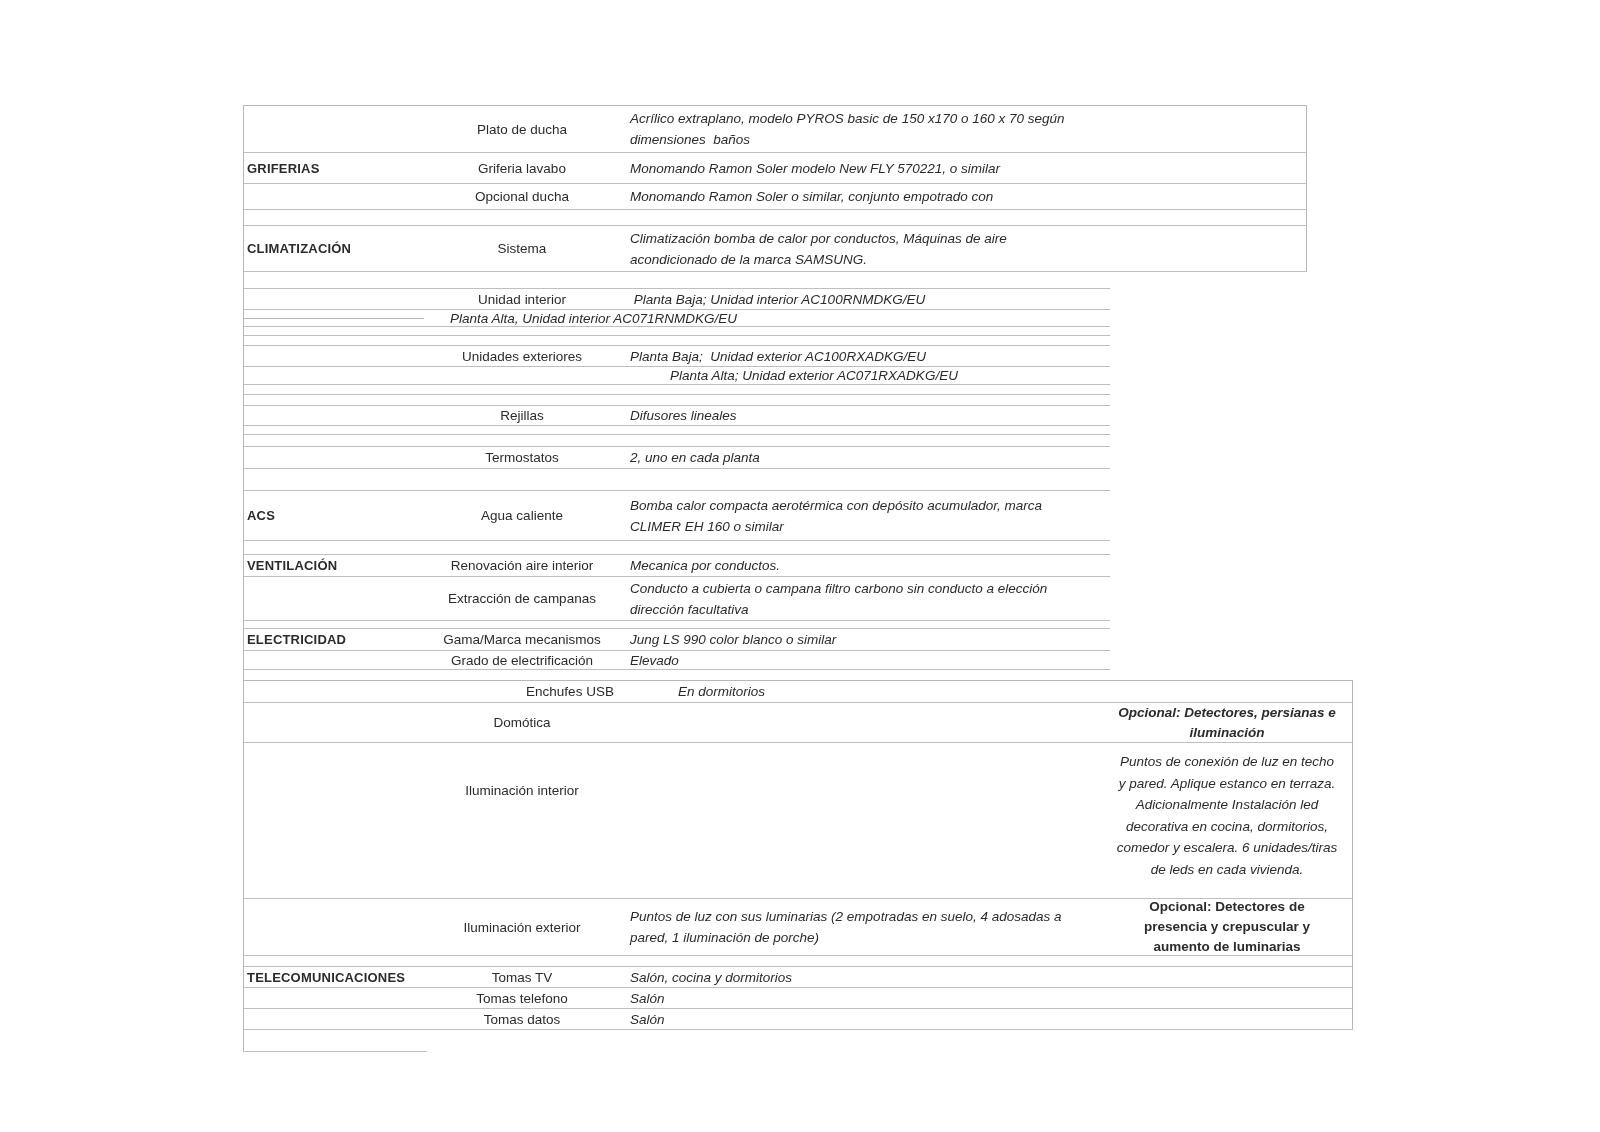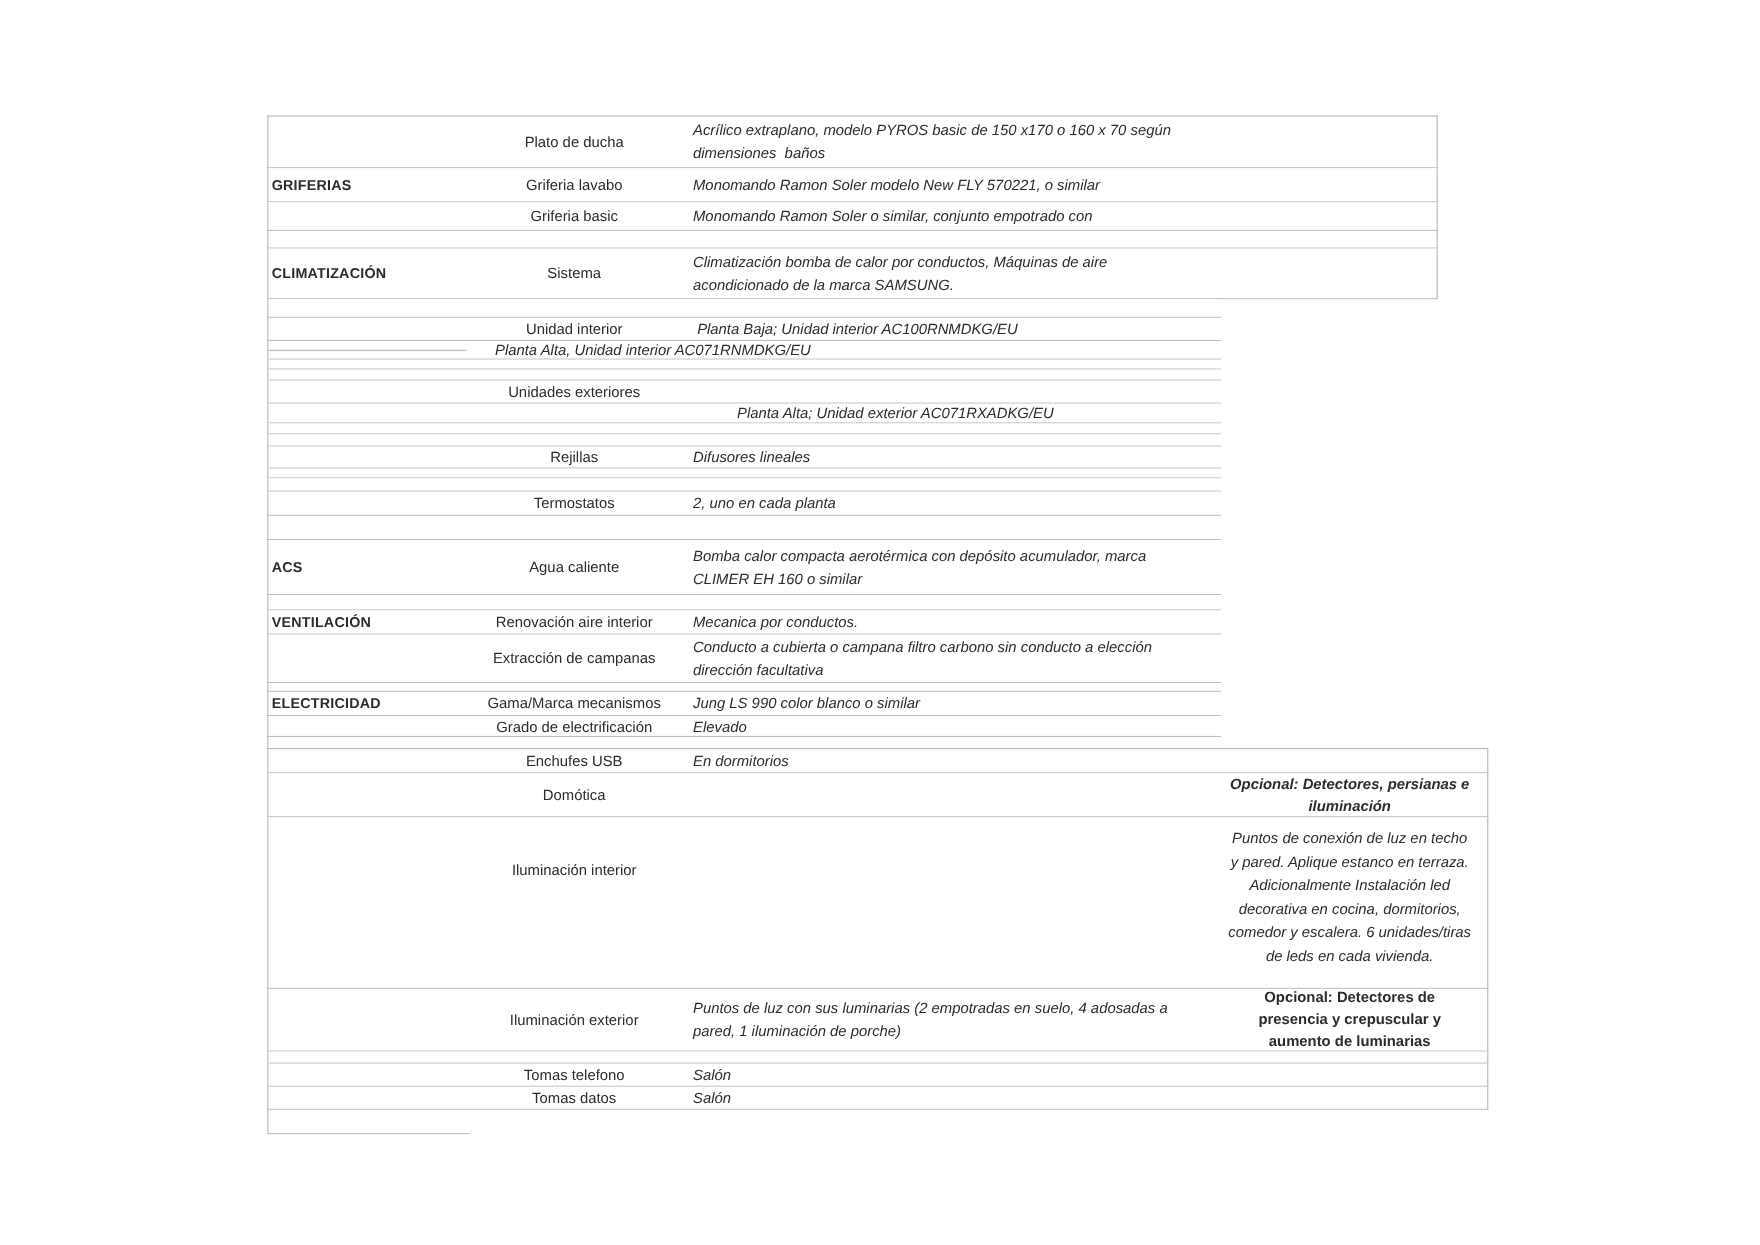--- a/index.html
+++ b/index.html
@@ -19,21 +19,21 @@
   .row{
     display:flex;
     box-sizing:border-box;
     border-left:1px solid #b7b7b7;
     border-bottom:1px solid #bfbfbf;
     align-items:center;
     position:relative;
     background:#ffffff;
   }
   .row.first{border-top:1px solid #b7b7b7;}
-  .row.bt{border-top:1px solid #b7b7b7;}
+  .row.bt{border-top:1px solid #b7b7b7;padding-left:48px;}
   .row.s1{width:1064px;border-right:1px solid #b7b7b7;}
   .row.s2{width:867px;}
   .row.s3{width:1110px;border-right:1px solid #b7b7b7;}
   .row.gap{width:867px;border-bottom:none;}
   .row.stub{width:184px;}
   .row.item-top{align-items:flex-start;}
   .cell{box-sizing:border-box;}
   .c-cat{
     width:180px;flex:0 0 180px;
     font-weight:bold;font-size:13px;
@@ -86,21 +86,21 @@
       <div class="cell c-desc">Acrílico extraplano, modelo PYROS basic de 150 x170 o 160 x 70 según
 dimensiones  baños</div>
     </div>
     <div class="row s1" style="height: 31px;">
       <div class="cell c-cat">GRIFERIAS</div>
       <div class="cell c-item">Griferia lavabo</div>
       <div class="cell c-desc">Monomando Ramon Soler modelo New FLY 570221, o similar</div>
     </div>
     <div class="row s1" style="height: 26px;">
       <div class="cell c-cat"></div>
-      <div class="cell c-item">Griferia basic</div>
+      <div class="cell c-item">Opcional ducha</div>
       <div class="cell c-desc">Monomando Ramon Soler o similar, conjunto empotrado con</div>
     </div>
     <div class="row s1" style="height: 16px;">
       <div class="cell c-cat"></div>
       <div class="cell c-item"></div>
       <div class="cell c-desc"></div>
     </div>
     <div class="row s1" style="height: 46px;">
       <div class="cell c-cat">CLIMATIZACIÓN</div>
       <div class="cell c-item">Sistema</div>
@@ -128,20 +128,21 @@
       <div class="cell c-desc"></div>
     </div>
     <div class="row s2" style="height: 10px;">
       <div class="cell c-cat"></div>
       <div class="cell c-item"></div>
       <div class="cell c-desc"></div>
     </div>
     <div class="row s2" style="height: 21px;">
       <div class="cell c-cat"></div>
       <div class="cell c-item">Unidades exteriores</div>
+      <div class="cell c-desc">Planta Baja;  Unidad exterior AC100RXADKG/EU</div>
     </div>
     <div class="row s2" style="height: 18px; padding-left: 40px;">
       <div class="cell c-cat"></div>
       <div class="cell c-item"></div>
       <div class="cell c-desc">Planta Alta; Unidad exterior AC071RXADKG/EU</div>
     </div>
     <div class="row s2" style="height: 10px;">
       <div class="cell c-cat"></div>
       <div class="cell c-item"></div>
       <div class="cell c-desc"></div>
@@ -243,20 +244,26 @@
 pared, 1 iluminación de porche)</div>
       <div class="cell c-opc opc-bold">Opcional: Detectores de presencia y crepuscular y aumento de luminarias</div>
     </div>
     <div class="row s3" style="height: 11px;">
       <div class="cell c-cat"></div>
       <div class="cell c-item"></div>
       <div class="cell c-desc"></div>
       <div class="cell c-opc"></div>
     </div>
     <div class="row s3" style="height: 21px;">
+      <div class="cell c-cat">TELECOMUNICACIONES</div>
+      <div class="cell c-item">Tomas TV</div>
+      <div class="cell c-desc">Salón, cocina y dormitorios</div>
+      <div class="cell c-opc"></div>
+    </div>
+    <div class="row s3" style="height: 21px;">
       <div class="cell c-cat"></div>
       <div class="cell c-item">Tomas telefono</div>
       <div class="cell c-desc">Salón</div>
       <div class="cell c-opc"></div>
     </div>
     <div class="row s3" style="height: 21px;">
       <div class="cell c-cat"></div>
       <div class="cell c-item">Tomas datos</div>
       <div class="cell c-desc">Salón</div>
       <div class="cell c-opc"></div>

